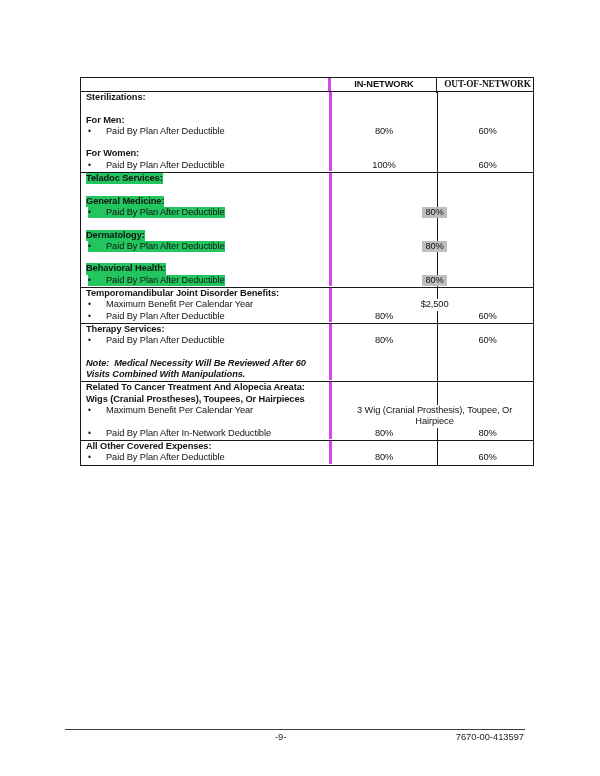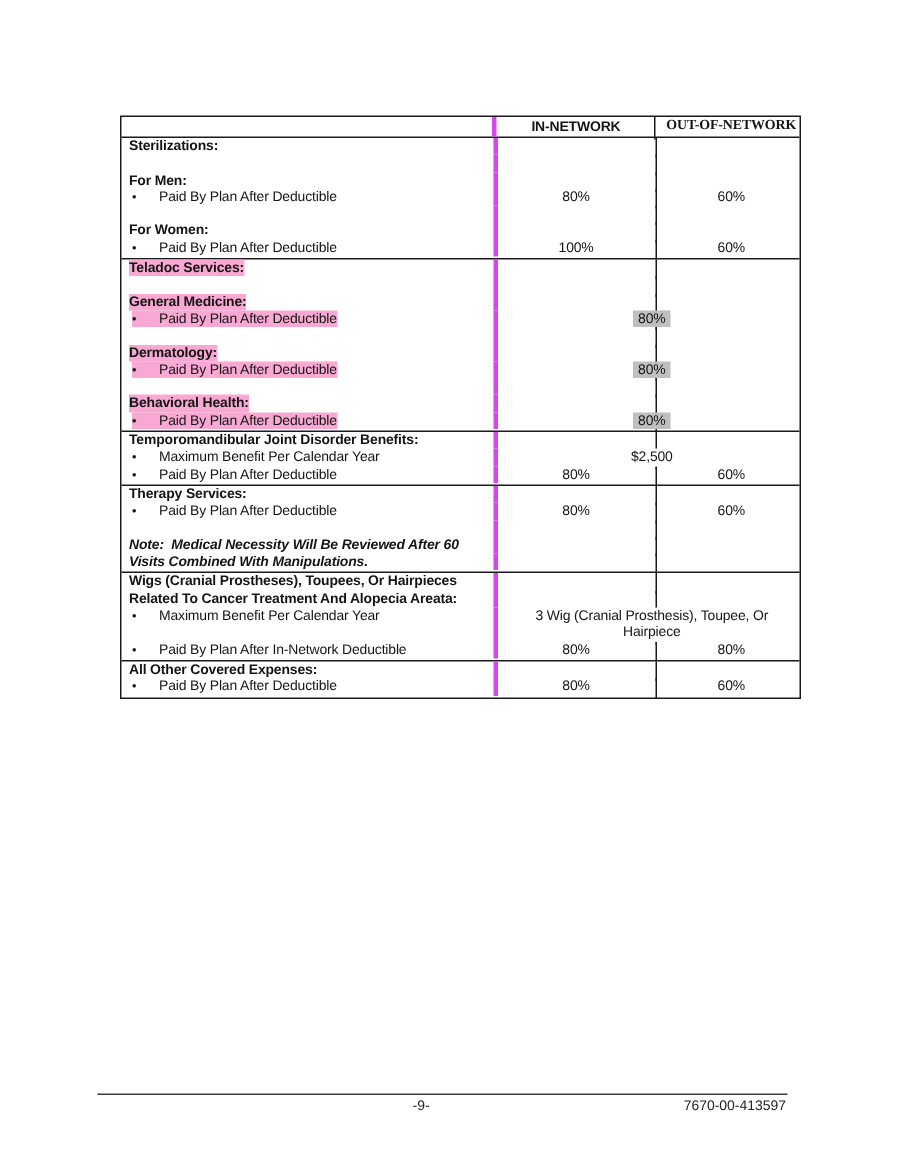--- a/index.html
+++ b/index.html
@@ -26,21 +26,21 @@
     width: 1px; background: #1b1b1b;
   }
   .hdr-cell { position: absolute; top: 0; height: 100%; text-align: center; }
   .hdr-in  { left: 0; width: 105px; }
   .hdr-out { left: 106px; width: 100px; font-family: Liberation Serif, serif; }
   .section { border-top: 1px solid #1b1b1b; padding-bottom: 1px; }
   .row { display: flex; height: 11.3px; line-height: 11.3px; position: relative; }
   .pl-title  { padding-left: 5px; }
   .pl-bullet { padding-left: 7px; }
   .lc { display: inline-block; height: 100%; }
-  .lc.hl { background: #f9a8d4; }
+  .lc.hl { background: #22c55e; }
   .bullet { display: inline-block; width: 18px; font-size: 8.5px; vertical-align: top; }
   .txt { white-space: pre; }
   .row-title .txt { font-weight: bold; }
   .row-note  .txt { font-weight: bold; font-style: italic; }
   .val { position: absolute; top: 0; height: 100%; text-align: center; }
   .val-in   { left: 0; width: 105px; }
   .val-out  { left: 106px; width: 100px; }
   .val-span { left: 0; width: 206px; z-index: 1; }
   .sv { display: inline-block; padding: 0 3px; background: #ffffff; }
   .sv.hl { background: #bfbfbf; }
@@ -188,25 +188,25 @@
             <div class="cell-left pl-title"><span class="lc"><span class="txt">Note:  Medical Necessity Will Be Reviewed After 60</span></span></div>
             <div class="cell-right"></div>
           </div>
           <div class="row row-note">
             <div class="cell-left pl-title"><span class="lc"><span class="txt">Visits Combined With Manipulations.</span></span></div>
             <div class="cell-right"></div>
           </div>
         </div>
         <div class="section">
           <div class="row row-title">
+            <div class="cell-left pl-title"><span class="lc"><span class="txt">Related To Cancer Treatment And Alopecia Areata:</span></span></div>
+            <div class="cell-right"></div>
+          </div>
+          <div class="row row-title">
             <div class="cell-left pl-title"><span class="lc"><span class="txt">Wigs (Cranial Prostheses), Toupees, Or Hairpieces</span></span></div>
-            <div class="cell-right"></div>
-          </div>
-          <div class="row row-title">
-            <div class="cell-left pl-title"><span class="lc"><span class="txt">Related To Cancer Treatment And Alopecia Areata:</span></span></div>
             <div class="cell-right"></div>
           </div>
           <div class="row row-bullet">
             <div class="cell-left pl-bullet"><span class="lc"><span class="bullet">•</span><span class="txt">Maximum Benefit Per Calendar Year</span></span></div>
             <div class="cell-right">
               <div class="val val-span"><span class="sv">3 Wig (Cranial Prosthesis), Toupee, Or</span></div>
             </div>
           </div>
           <div class="row row-blank">
             <div class="cell-left pl-title"></div>

